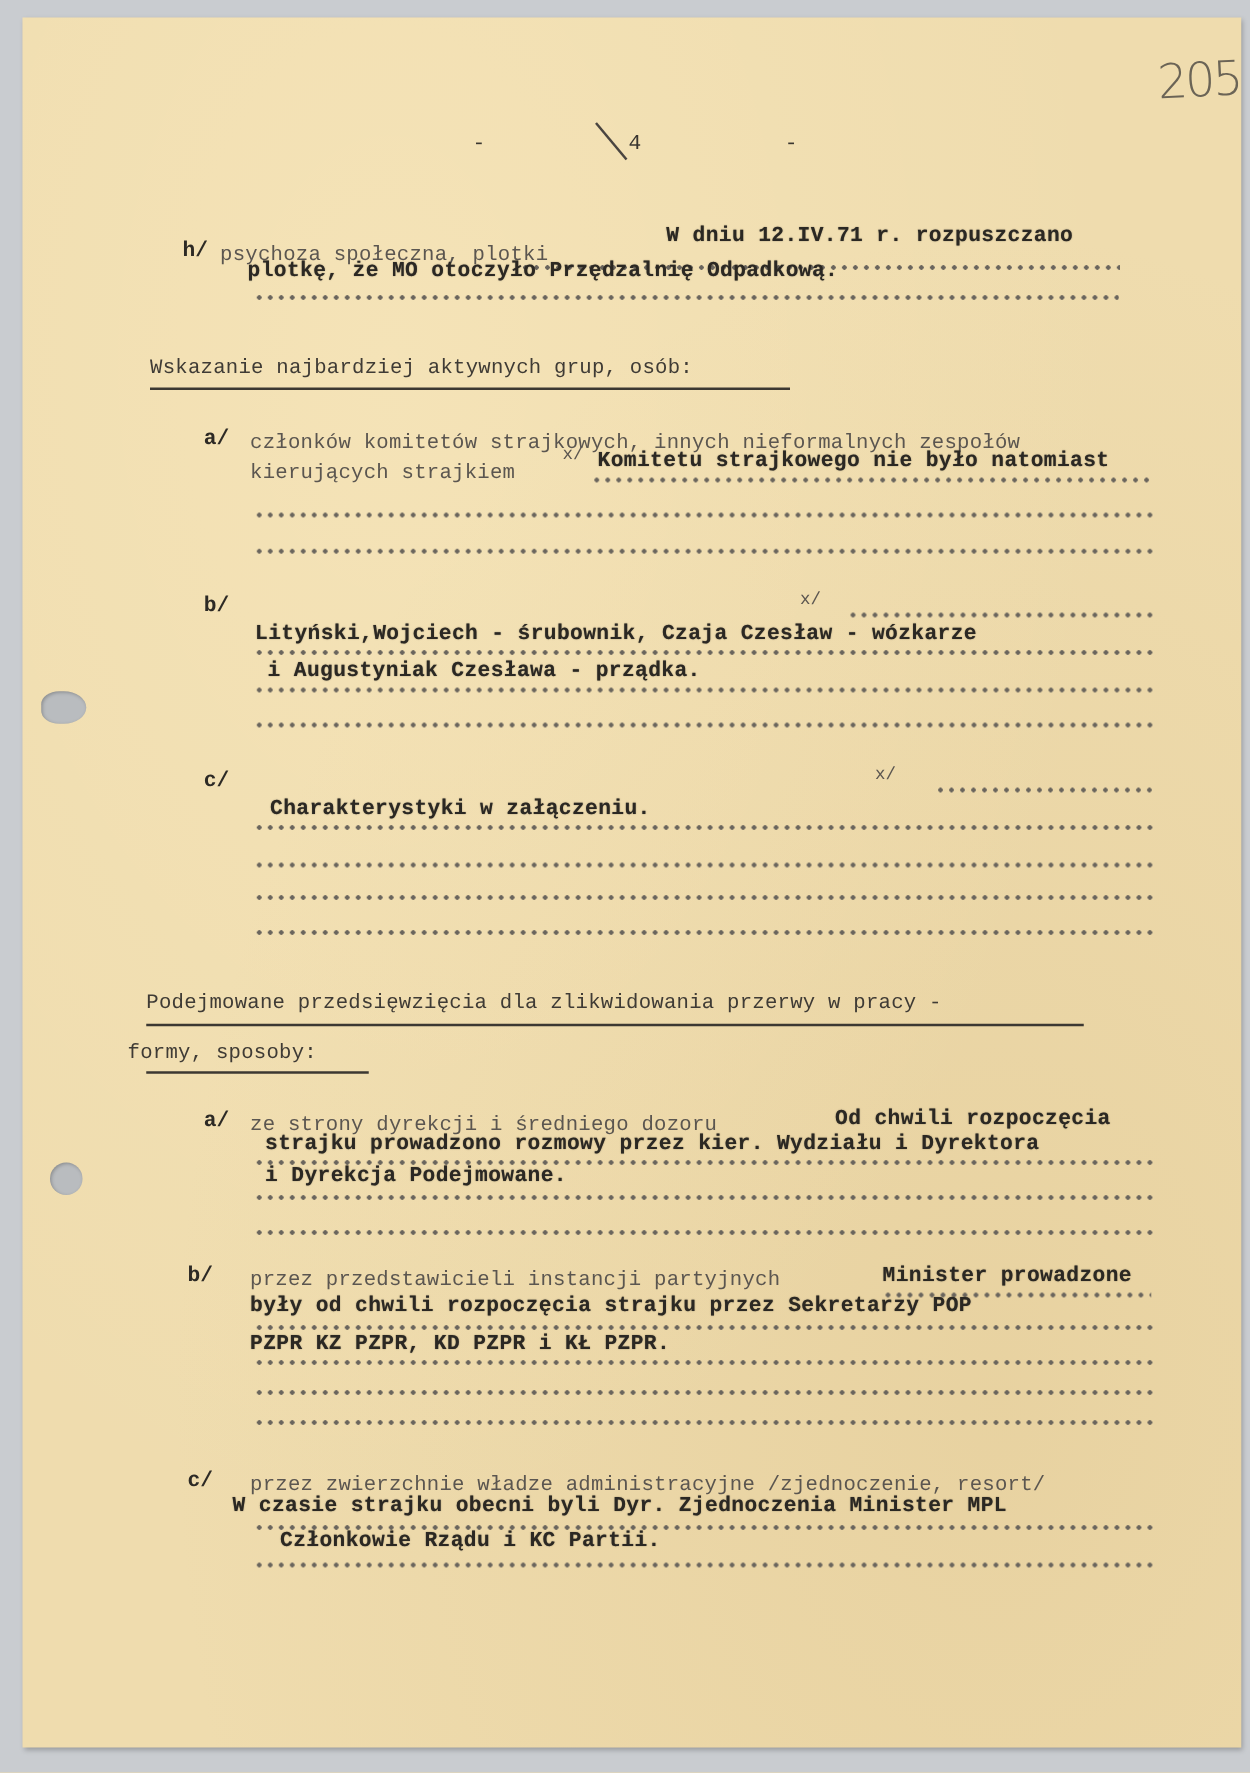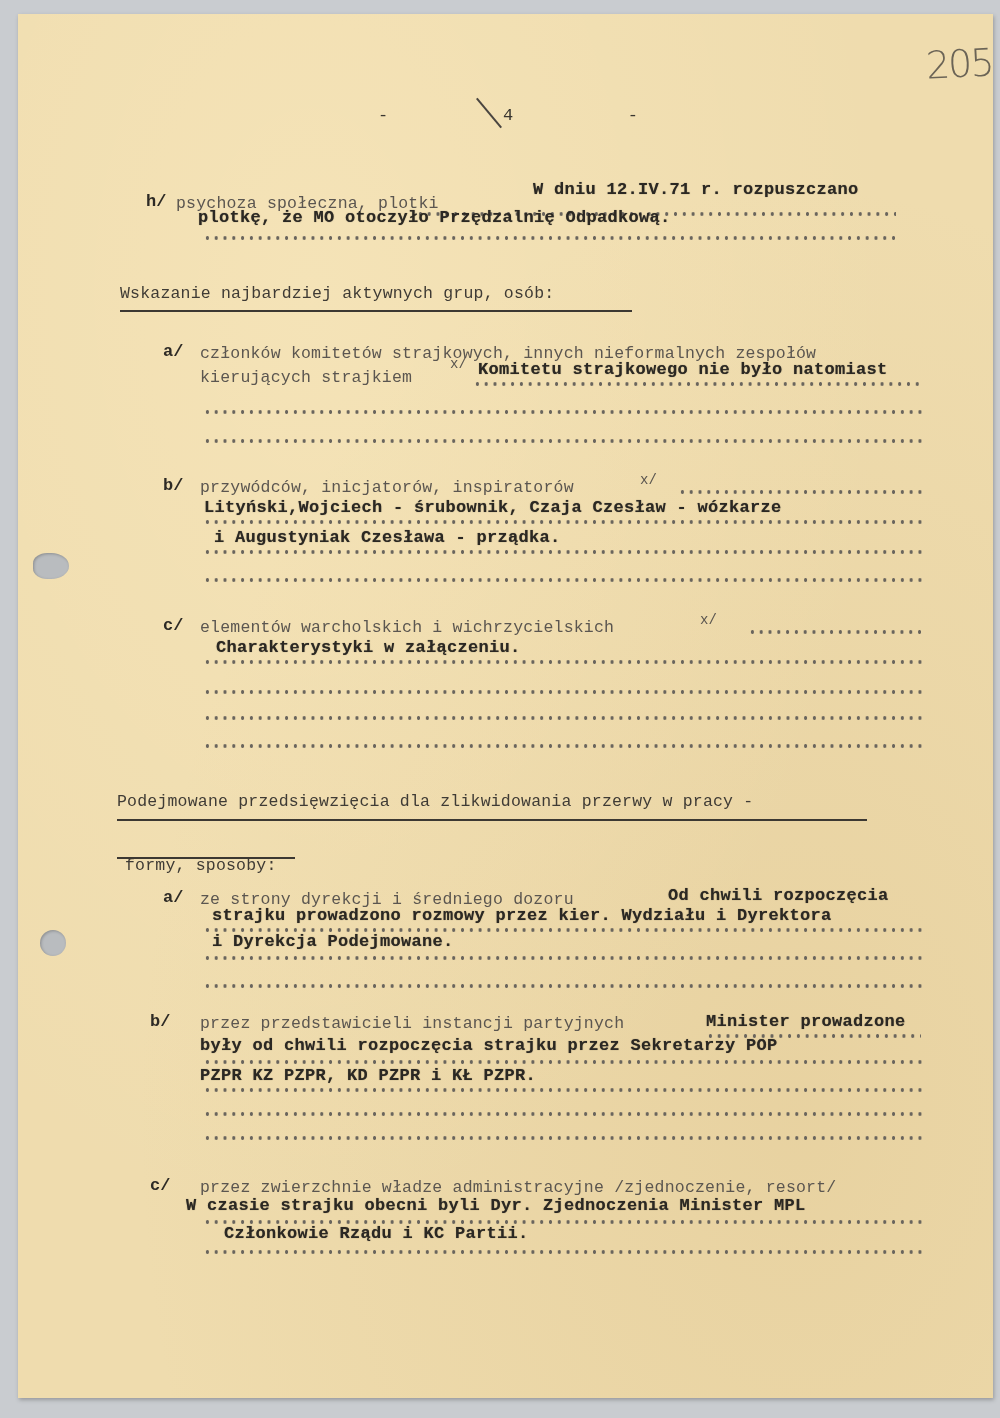--- a/index.html
+++ b/index.html
@@ -78,42 +78,40 @@
   <div class="lab" style="left:145px;top:328px;">a/</div>
   <div class="t" style="left:182px;top:330px;">członków komitetów strajkowych, innych nieformalnych zespołów</div>
   <div class="t" style="left:182px;top:354px;">kierujących strajkiem</div>
   <div class="sup" style="left:432px;top:342px;">x/</div>
   <div class="b" style="left:460px;top:346px;">Komitetu strajkowego nie było natomiast</div>
   <div class="dots" style="left:455px;top:368px;width:450px;"></div>
   <div class="dots" style="left:185px;top:396px;width:720px;"></div>
   <div class="dots" style="left:185px;top:425px;width:720px;"></div>
 
   <div class="lab" style="left:145px;top:462px;">b/</div>
-  <div class="t" style="left:182px;top:464px;">przywódców, inicjatorów, inspiratorów</div>
   <div class="sup" style="left:622px;top:458px;">x/</div>
   <div class="dots" style="left:660px;top:476px;width:245px;"></div>
   <div class="b" style="left:186px;top:484px;text-align:center;">Lityński,Wojciech - śrubownik, Czaja Czesław - wózkarze</div>
   <div class="dots" style="left:185px;top:506px;width:720px;"></div>
   <div class="b" style="left:196px;top:514px;">i Augustyniak Czesława - prządka.</div>
   <div class="dots" style="left:185px;top:536px;width:720px;"></div>
   <div class="dots" style="left:185px;top:564px;width:720px;"></div>
 
   <div class="lab" style="left:145px;top:602px;">c/</div>
-  <div class="t" style="left:182px;top:604px;">elementów warcholskich i wichrzycielskich</div>
   <div class="sup" style="left:682px;top:598px;">x/</div>
   <div class="dots" style="left:730px;top:616px;width:175px;"></div>
   <div class="b" style="left:198px;top:624px;">Charakterystyki w załączeniu.</div>
   <div class="dots" style="left:185px;top:646px;width:720px;"></div>
   <div class="dots" style="left:185px;top:676px;width:720px;"></div>
   <div class="dots" style="left:185px;top:702px;width:720px;"></div>
   <div class="dots" style="left:185px;top:730px;width:720px;"></div>
 
   <div class="t" style="left:99px;top:778px;color:#3f3b35;">Podejmowane przedsięwzięcia dla zlikwidowania przerwy w pracy -</div>
   <div class="rule" style="left:99px;top:805px;width:750px;"></div>
-  <div class="t" style="left:107px;top:818px;color:#3f3b35;margin-top:24px;">formy, sposoby:</div>
+  <div class="t" style="left:84px;top:818px;color:#3f3b35;">formy, sposoby:</div>
   <div class="rule" style="left:99px;top:843px;width:178px;"></div>
 
   <div class="lab" style="left:145px;top:874px;">a/</div>
   <div class="t" style="left:182px;top:876px;">ze strony dyrekcji i średniego dozoru</div>
   <div class="b" style="left:650px;top:872px;">Od chwili rozpoczęcia</div>
   <div class="b" style="left:194px;top:892px;">strajku prowadzono rozmowy przez kier. Wydziału i Dyrektora</div>
   <div class="dots" style="left:185px;top:914px;width:720px;"></div>
   <div class="b" style="left:194px;top:918px;">i Dyrekcja Podejmowane.</div>
   <div class="dots" style="left:185px;top:942px;width:720px;"></div>
   <div class="dots" style="left:185px;top:970px;width:720px;"></div>

